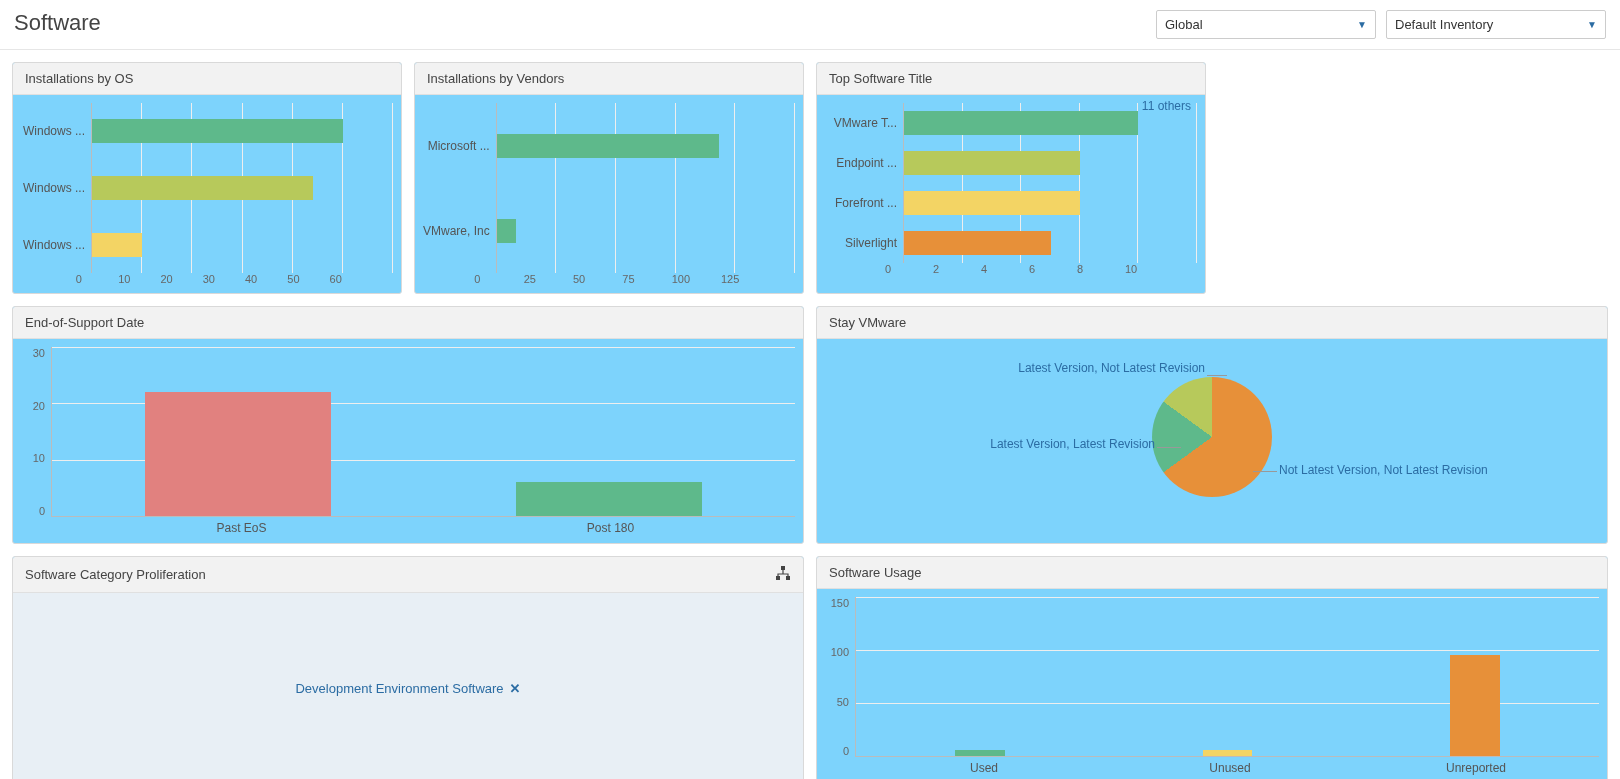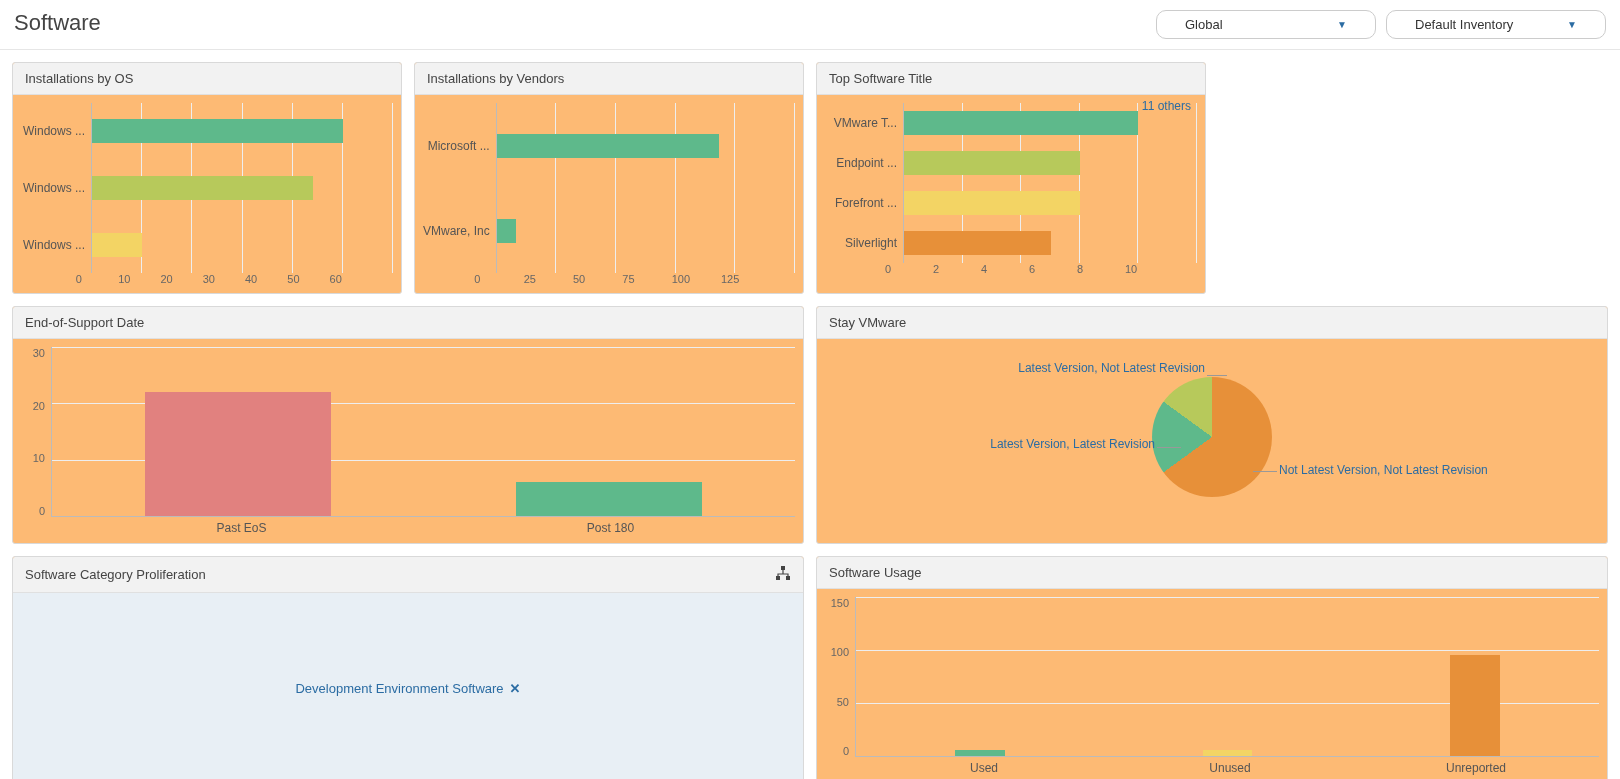--- a/index.html
+++ b/index.html
@@ -18,44 +18,44 @@
   }
   .page-title {
     font-size: 22px;
     color: #444;
     font-weight: 400;
     flex: 1;
   }
   .dropdown {
     border: 1px solid #ccc;
     background: #fff;
-    padding: 6px 28px;
+    padding: 6px 8px;
     font-size: 13px;
     min-width: 220px;
     margin-left: 10px;
     display: flex;
     align-items: center;
     justify-content: space-between;
-    border-radius: 10px;
+    border-radius: 2px;
     cursor: pointer;
   }
   .dropdown .caret {
     color: #2b6ca3;
     font-size: 10px;
   }
   .grid {
     display: grid;
     grid-template-columns: repeat(4, 1fr);
     gap: 12px;
     padding: 12px;
   }
   .card {
     border: 1px solid #d9d9d9;
     border-radius: 3px;
-    background: #fdba74;
+    background: #7dd3fc;
     display: flex;
     flex-direction: column;
     overflow: hidden;
   }
   .card-header {
     background: #f2f2f2;
     padding: 8px 12px;
     font-size: 13px;
     color: #444;
     border-bottom: 1px solid #e0e0e0;

